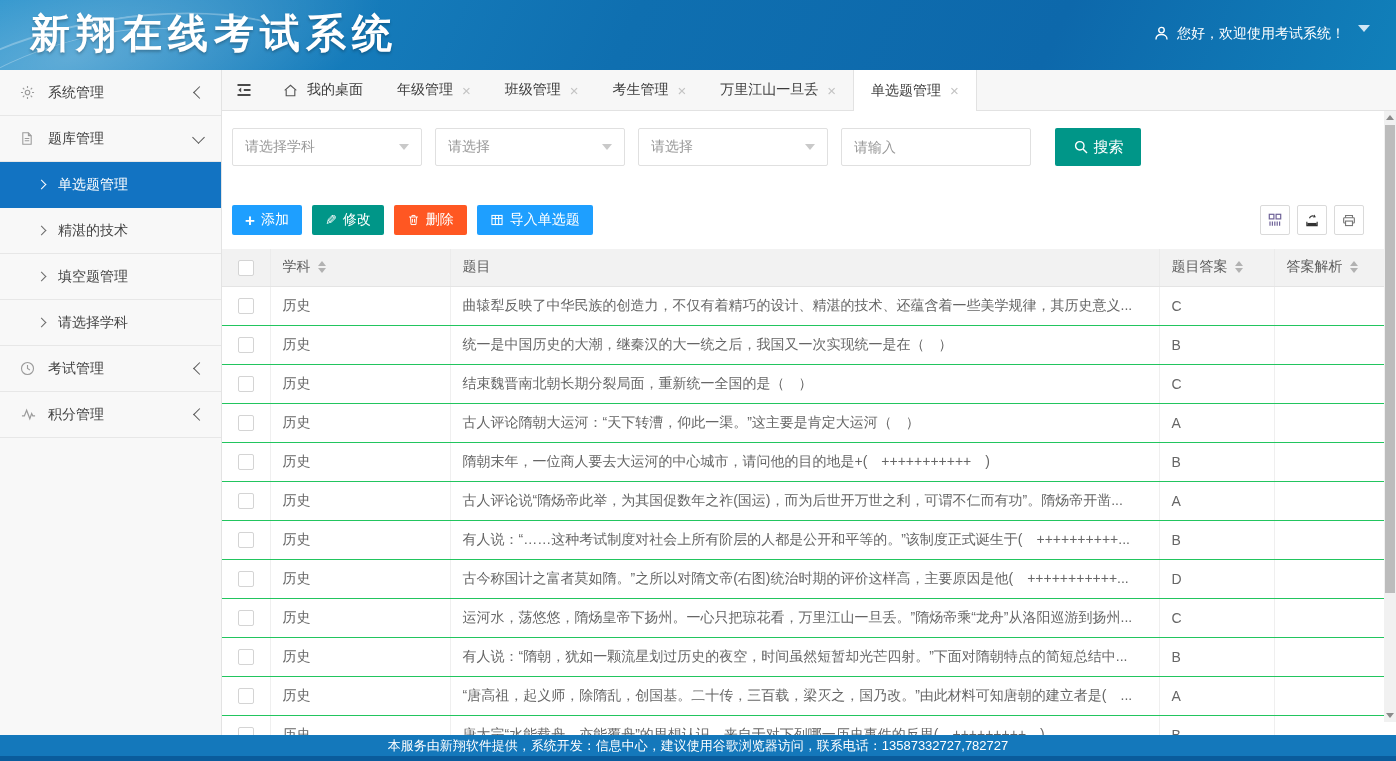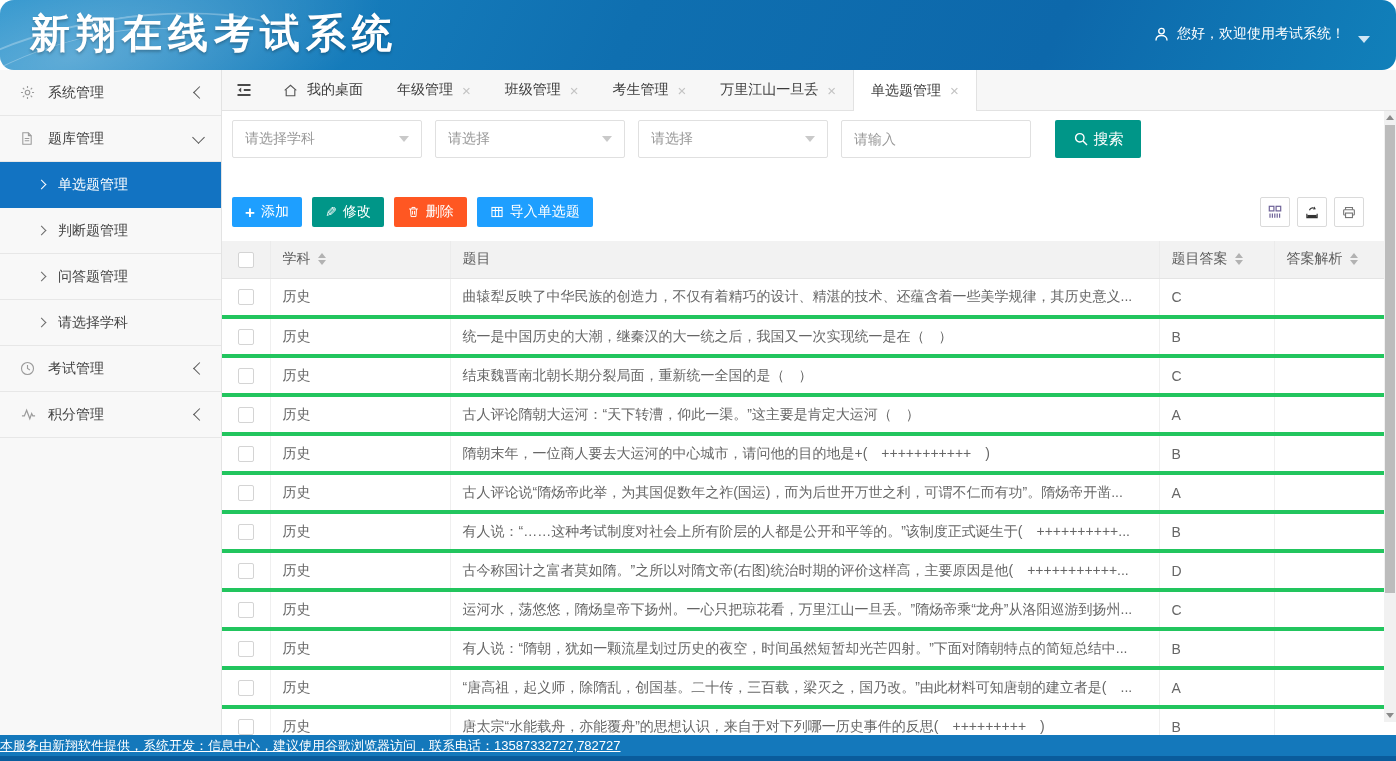--- a/index.html
+++ b/index.html
@@ -3,30 +3,30 @@
 <meta charset="utf-8">
 <style>
   * { margin:0; padding:0; box-sizing:border-box; }
   html,body { width:1396px; height:761px; overflow:hidden;
     font-family:"Liberation Sans","DejaVu Sans",sans-serif; }
   .app { display:flex; flex-direction:column; width:1396px; height:761px; background:#fff; }
 
   
   .header { height:70px; flex:0 0 70px; position:relative; overflow:hidden;
     background:linear-gradient(115deg,#1d8cc9 0%,#0f6fb0 45%,#0d68ab 75%,#1180ba 100%);
-    display:flex; align-items:center; justify-content:space-between; padding:0 26px 3px 30px;border-radius:14px; }
+    display:flex; align-items:center; justify-content:space-between; padding:0 26px 3px 30px; }
   .header::before { content:''; position:absolute; left:-120px; top:-60px; width:560px; height:240px;
     background:radial-gradient(ellipse at 35% 40%, rgba(255,255,255,.30), rgba(255,255,255,0) 62%);
     transform:rotate(-14deg); pointer-events:none; }
   .swirl { position:absolute; border:2px solid rgba(255,255,255,.28); border-color:rgba(255,255,255,.28) transparent transparent transparent; border-radius:50%; pointer-events:none; }
   .swirl.s1 { width:420px; height:160px; left:-90px; top:18px; transform:rotate(-9deg); }
   .swirl.s2 { width:300px; height:110px; left:-70px; top:40px; transform:rotate(-16deg); border-width:1.5px; }
   .brand { position:relative; color:#fff; font-size:40px; font-weight:bold; letter-spacing:6px;
     text-shadow:0 2px 3px rgba(0,0,0,.25); white-space:nowrap; }
-  .user { position:relative; display:flex; align-items:flex-end; gap:7px; color:#fff; font-size:14px; cursor:pointer; }
+  .user { position:relative; display:flex; align-items:flex-start; gap:7px; color:#fff; font-size:14px; cursor:pointer; }
   .user .uicon svg { display:block; }
   .ucaret { width:0; height:0; border-left:6px solid transparent; border-right:6px solid transparent;
     border-top:7px solid #cfe6f5; margin-left:6px; }
 
   
   .body { flex:1 1 auto; display:flex; min-height:0; }
 
   
   .sidebar { width:222px; flex:0 0 222px; background:#f8f8f8; border-right:1px solid #e3e3e3; }
   .side-item { height:46px; display:flex; align-items:center; padding:0 18px 0 20px;
@@ -38,21 +38,21 @@
     border-left:1.5px solid #555; border-bottom:1.5px solid #555; }
   .side-item .chev.left::before { transform:rotate(45deg); left:2px; top:0; }
   .side-item .chev.down::before { transform:rotate(-45deg); left:1px; top:-1px; }
   .side-item.child { padding-left:38px; color:#454545; }
   .side-item .cchev { width:7px; height:7px; border-top:1.6px solid #6b6b6b; border-right:1.6px solid #6b6b6b;
     transform:rotate(45deg); margin-right:13px; flex:0 0 auto; }
   .side-item.child.active { background:#1273c2; color:#fff; border-bottom-color:#1273c2; }
   .side-item.child.active .cchev { border-color:#fff; }
 
   
-  .main { flex:1 1 auto; min-width:0; display:flex; flex-direction:column; position:relative; background:#fff; }
+  .main { flex:1 1 auto; min-width:0; display:flex; flex-direction:column; position:relative; background:#fff;gap:8px; }
 
   
   .tabbar { height:41px; flex:0 0 41px; background:#f7f7f7; border-bottom:1px solid #e2e2e2;
     display:flex; align-items:stretch; }
   .collapse-btn { border:none; background:transparent; padding:0 13px; color:#4a4a4a; cursor:pointer; display:flex; align-items:center; }
   .tabs { display:flex; align-items:stretch; }
   .tab { display:flex; align-items:center; gap:9px; padding:0 17px; font-size:14px; color:#3c3c3c; cursor:pointer; }
   .tab .ticon { display:inline-flex; color:#555; }
   .tab .tclose { color:#c3c3c3; font-size:15px; line-height:1; }
   .tab.active { background:#fff; border-left:1px solid #e2e2e2; border-right:1px solid #e2e2e2; margin-bottom:-1px; }
@@ -90,21 +90,21 @@
   .ibtn.export { color:#333; }
   .ibtn.print { color:#777; }
 
   
   table.grid { width:100%; border-collapse:collapse; table-layout:fixed; }
   .grid th { background:#f2f2f2; height:37px; font-weight:400; font-size:14px; color:#5c5c5c;
     text-align:left; padding:0 12px; border-bottom:1px solid #e4e4e4; border-right:1px solid #ebebeb; }
   .grid th:last-child { border-right:none; }
   .grid th .hwrap { display:flex; align-items:center; gap:7px; }
   .grid td { height:39px; font-size:14px; color:#666; padding:0 12px; background:#fff;
-    border-bottom:4px solid #22c55e; border-right:1px solid #efefef;
+    border-bottom:1px solid #22c55e; border-right:1px solid #efefef;
     white-space:nowrap; overflow:hidden; }
   .grid td:last-child { border-right:none; }
   .grid .cb-cell { text-align:center; padding:0; }
   .checkbox { display:inline-block; width:16px; height:16px; border:1px solid #d4d4d4; border-radius:2px;
     background:#fff; vertical-align:middle; cursor:pointer; }
   .qcell { color:#5b5b5b; }
   .sort { display:inline-flex; flex-direction:column; gap:2px; cursor:pointer; }
   .sort i { display:block; width:0; height:0; border-left:4px solid transparent; border-right:4px solid transparent; }
   .sort .s-up { border-bottom:5px solid #b2b2b2; }
   .sort .s-dn { border-top:5px solid #b2b2b2; }
@@ -112,21 +112,21 @@
   
   .vscroll { position:absolute; top:41px; right:0; bottom:13px; width:12px; background:#f1f1f1; }
   .sb-arrow { position:absolute; left:2px; width:0; height:0; border-left:4px solid transparent; border-right:4px solid transparent; }
   .sb-arrow.up { top:4px; border-bottom:5px solid #8a8a8a; }
   .sb-arrow.dn { bottom:4px; border-top:5px solid #8a8a8a; }
   .sb-thumb { position:absolute; left:1px; top:14px; width:10px; height:468px; background:#bcbcbc; cursor:pointer; }
 
   
   .footer { height:26px; flex:0 0 26px;
     background:linear-gradient(180deg,#1478bb 0%,#1478bb 80%,#0a5c9c 80%,#0a5c9c 100%);
-    color:#fff; font-size:13px; text-align:left; line-height:22px;text-decoration:underline; }
+    color:#fff; font-size:13px; text-align:center; line-height:22px; }
   svg { display:block; }
 </style>
 </head>
 <body>
 
 <div class="app">
 
   <header class="header">
     <div class="swirl s1"></div>
     <div class="swirl s2"></div>
@@ -165,25 +165,25 @@
           </span>
           <span class="slabel">题库管理</span>
           <span class="chev down"></span>
         </div>
         <div class="side-item child active">
           <span class="cchev"></span>
           <span class="slabel">单选题管理</span>
         </div>
         <div class="side-item child">
           <span class="cchev"></span>
-          <span class="slabel">判断题管理</span>
+          <span class="slabel">精湛的技术</span>
         </div>
         <div class="side-item child">
           <span class="cchev"></span>
-          <span class="slabel">问答题管理</span>
+          <span class="slabel">填空题管理</span>
         </div>
         <div class="side-item child">
           <span class="cchev"></span>
           <span class="slabel">请选择学科</span>
         </div>
         <div class="side-item group">
           <span class="sicon">
             <svg width="15" height="15" viewBox="0 0 16 16" fill="none" stroke="currentColor" stroke-width="1.2">
               <circle cx="8" cy="8" r="6.4"></circle>
               <path d="M8 4.2V8l2.6 1.6"></path>

